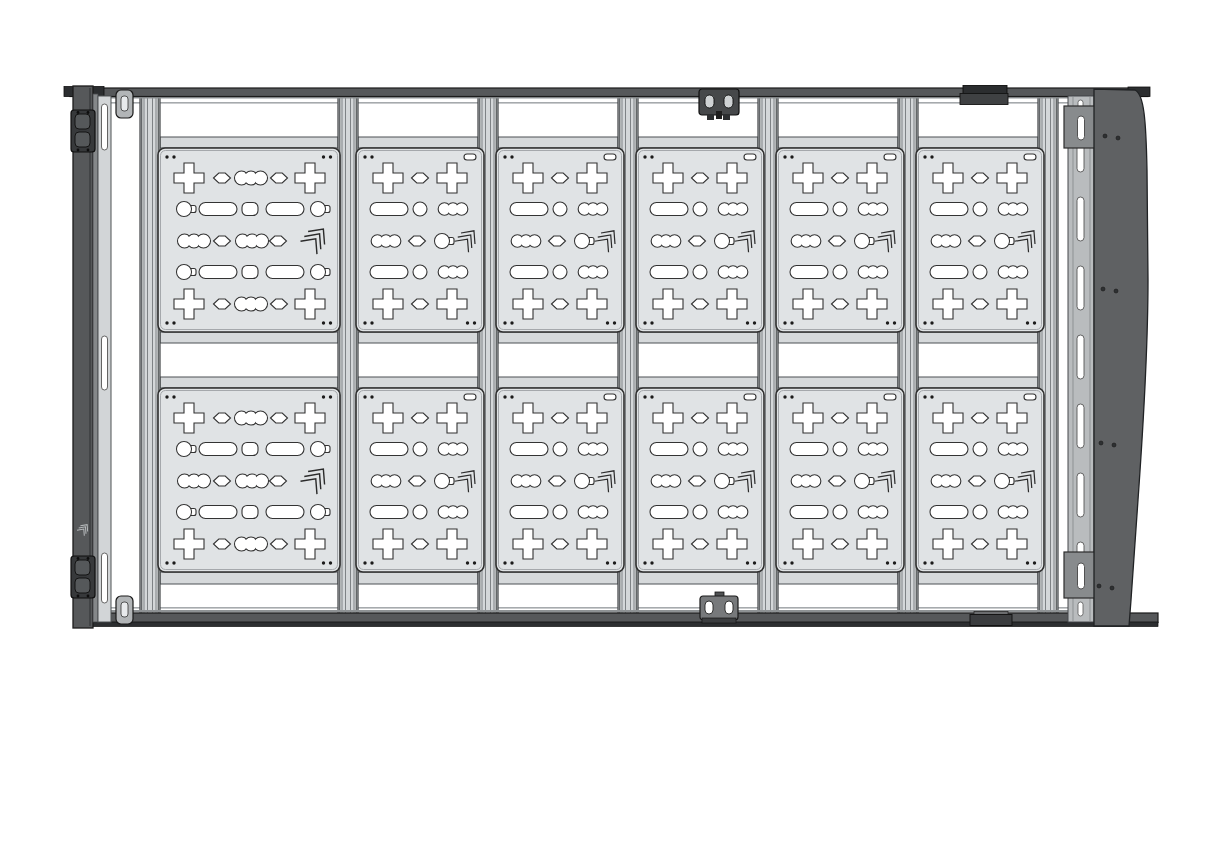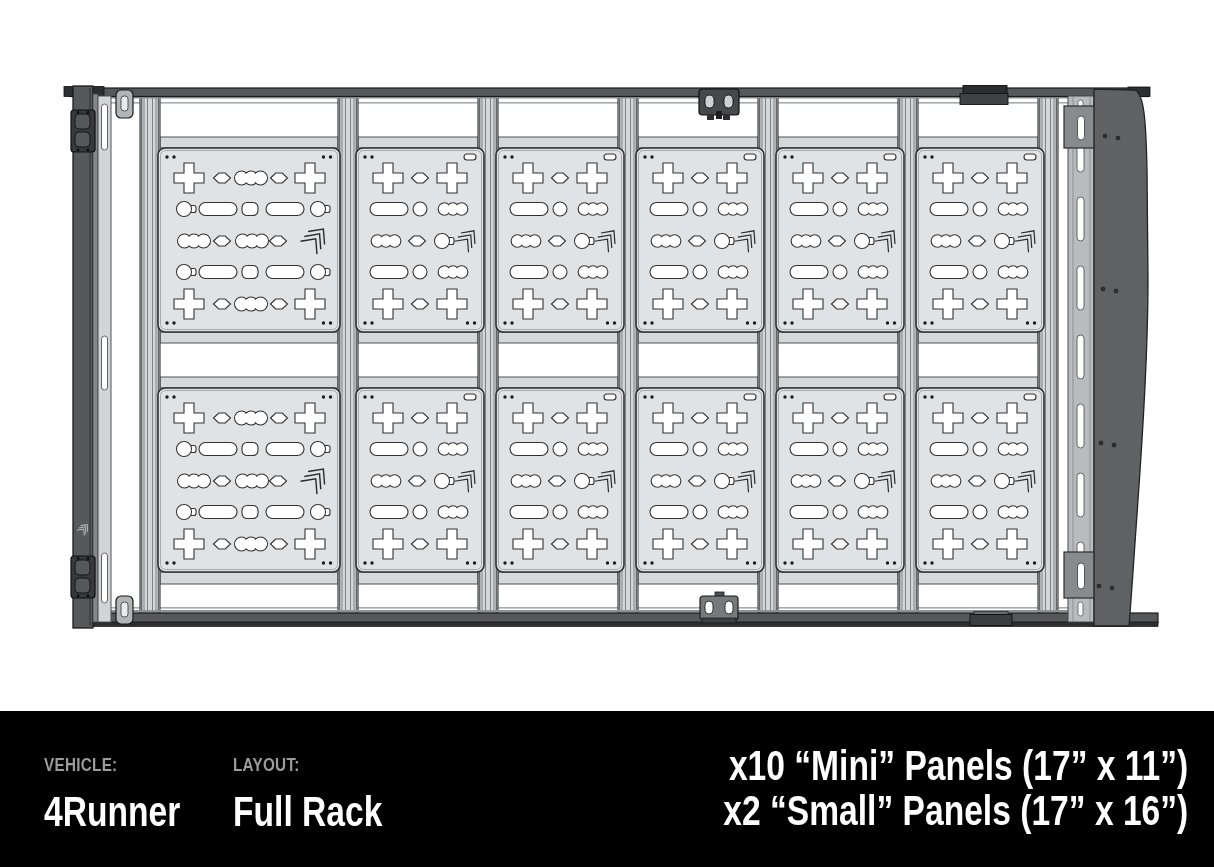--- a/index.html
+++ b/index.html
@@ -826,27 +826,13 @@
   <rect x="0" y="0" width="38" height="24" rx="3" fill="#77797b" stroke="#1a1a1a" stroke-width="1.2"></rect>
   <rect x="5" y="5" width="8" height="13" rx="4" fill="#fff" stroke="#222" stroke-width="0.9"></rect>
   <rect x="25" y="5" width="8" height="13" rx="4" fill="#fff" stroke="#222" stroke-width="0.9"></rect>
   <rect x="2" y="22" width="34" height="5" fill="#3c3e40" stroke="#141414" stroke-width="0.7"></rect>
         </g>
         <g>
   <rect x="974" y="611.5" width="34" height="4" fill="#6b6d6f" stroke="#222" stroke-width="0.7"></rect>
   <rect x="970" y="614.5" width="42" height="11" fill="#3b3d3f" stroke="#141414" stroke-width="1"></rect>
         </g>
       </svg></div>
-  <div class="infobar" id="infobar" style="background: rgb(0, 0, 0);">
-    <div class="field-vehicle">
-      <div class="lbl" style="color: rgb(155, 155, 155);">VEHICLE:</div>
-      <div class="val" style="color: rgb(255, 255, 255);">4Runner</div>
-    </div>
-    <div class="field-layout">
-      <div class="lbl" style="color: rgb(155, 155, 155);">LAYOUT:</div>
-      <div class="val" style="color: rgb(255, 255, 255);">Full Rack</div>
-    </div>
-    <div class="counts" style="color: rgb(255, 255, 255);">
-      <div>x10 “Mini” Panels (17” x 11”)</div>
-      <div>x2 “Small” Panels (17” x 16”)</div>
-    </div>
-  </div>
 </div>
 
 </body></html>

